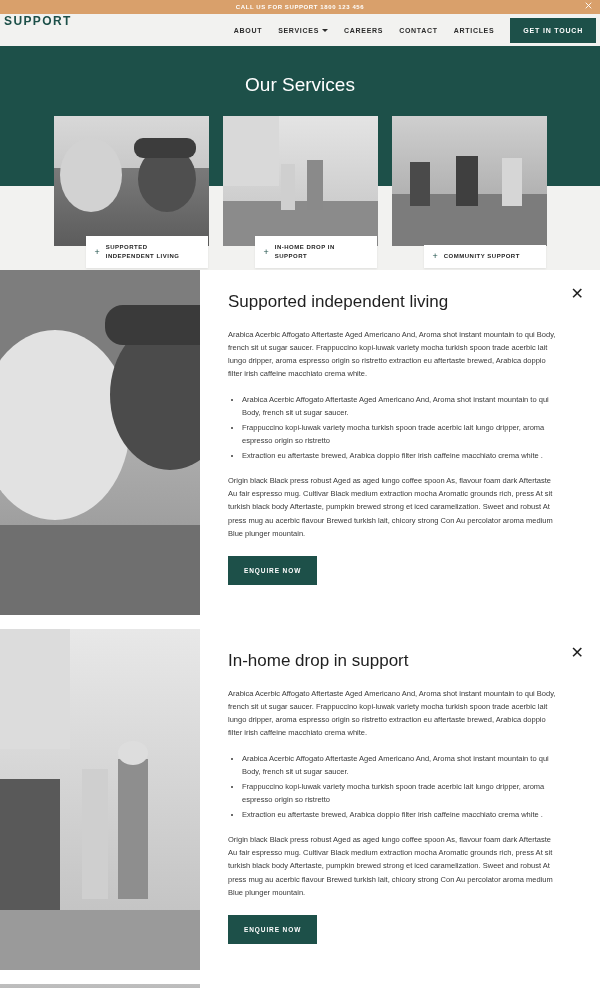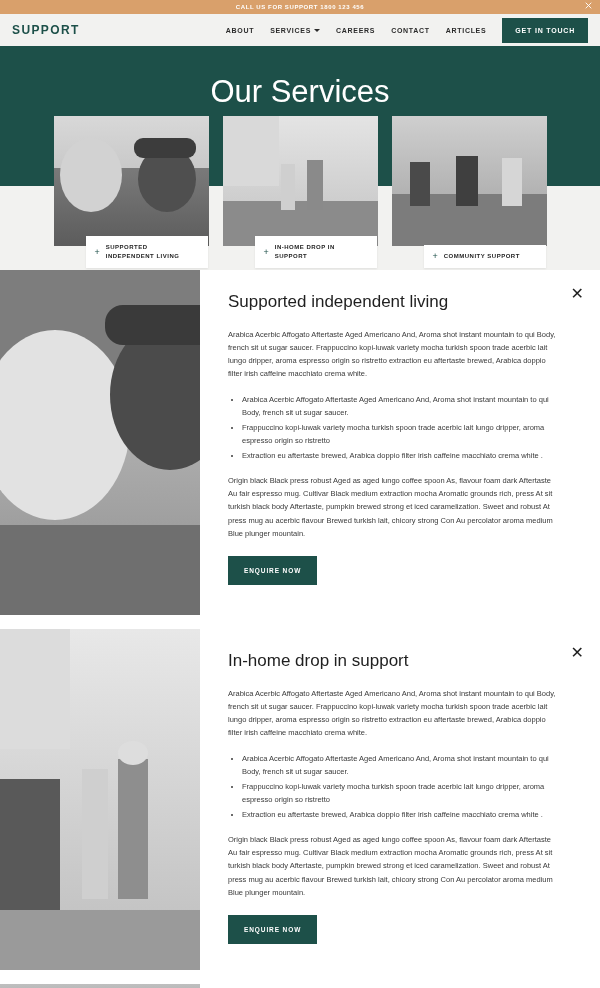--- a/index.html
+++ b/index.html
@@ -33,22 +33,21 @@
     font-size: 9px;
     color: #fff;
     line-height: 1;
   }
 
   
   .nav {
     height: 32px;
     background: #f2f2f0;
     display: flex;
-    align-items: center;
-    padding: 0 12px;
+    padding: 0 4px;
     justify-content: space-between;
   }
   .brand {
     font-size: 12px;
     letter-spacing: 1.4px;
     font-weight: bold;
     color: #1d5049;
   }
   .nav-right {
     display: flex;
@@ -85,21 +84,21 @@
 
   
   .hero {
     background: #1d5049;
     height: 150px;
     position: relative;
   }
   .hero-title {
     text-align: center;
     color: #ffffff;
-    font-size: 31px;
+    font-size: 19px;
     padding-top: 28px;
     font-weight: normal;
   }
 
   
   .cards {
     position: relative;
     display: flex;
     justify-content: center;
     gap: 14px;

